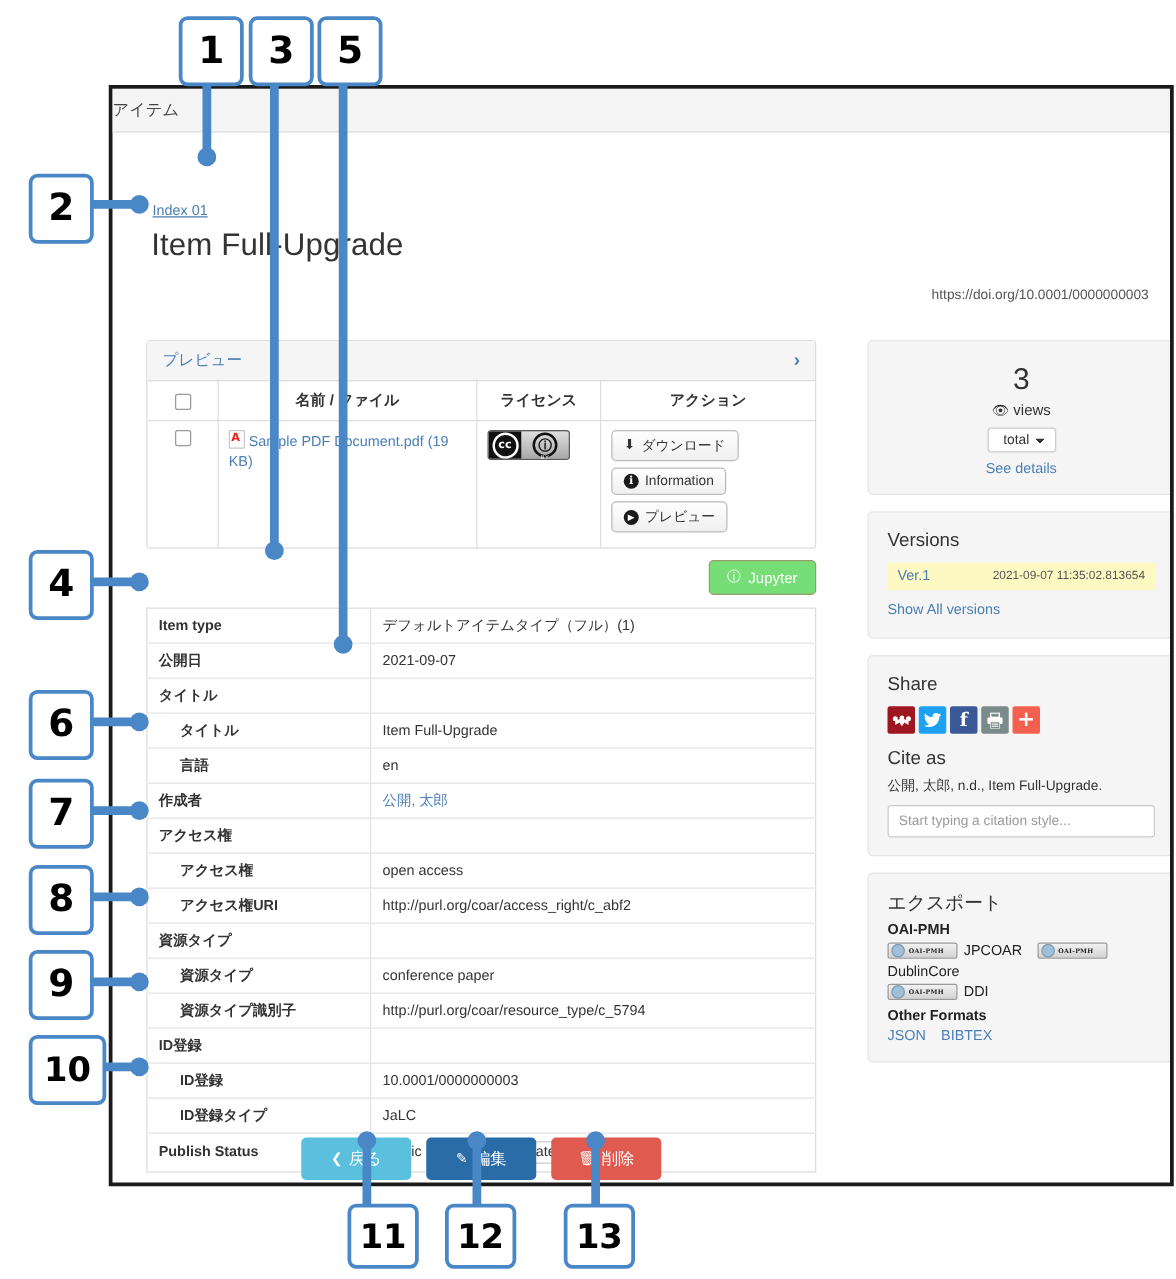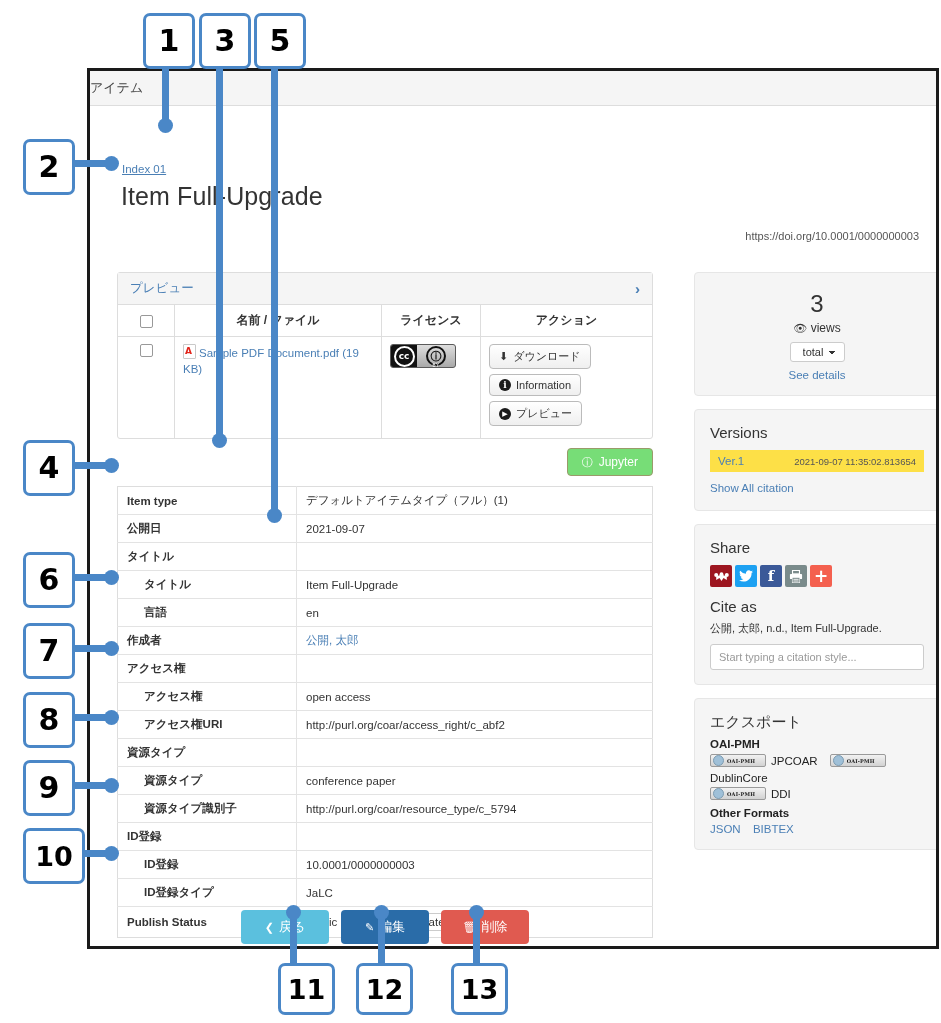--- a/index.html
+++ b/index.html
@@ -176,21 +176,21 @@
     border:1px solid #ccc;border-radius:3px;background:#fff;
     font-size:11px;color:#333;padding:3px 20px 3px 12px;text-align:center;
     font-family:"Liberation Sans",sans-serif;
     background-image:linear-gradient(45deg,transparent 50%,#333 50%),linear-gradient(135deg,#333 50%,transparent 50%);
     background-position:calc(100% - 12px) 55%,calc(100% - 8px) 55%;
     background-size:4px 4px,4px 4px;background-repeat:no-repeat;
   }
   .see-details{display:block;text-align:center;color:#4a7fb5;font-size:11.5px;margin-top:7px;text-decoration:none;}
   .rp-title{font-size:15px;color:#333;margin-bottom:9px;}
   .ver-row{
-    background:#fde047;display:flex;align-items:center;justify-content:space-between;
+    background:#fef9c3;display:flex;align-items:flex-start;justify-content:space-between;
     padding:5px 8px;
   }
   .ver-row .v{color:#4a7fb5;font-size:11.5px;}
   .ver-row .d{color:#555;font-size:9.5px;}
   .show-all{display:inline-block;margin-top:10px;color:#4a7fb5;font-size:11.5px;text-decoration:none;}
   .share-icons{display:flex;gap:3px;margin-bottom:11px;}
   .sic{
     width:22px;height:22px;border-radius:2px;display:flex;align-items:center;justify-content:center;
     color:#fff;font-size:13px;font-weight:bold;font-family:"DejaVu Sans",sans-serif;
   }
@@ -400,21 +400,21 @@
           </div>
           <a class="see-details" href="#">See details</a>
         </div>
 
         <div class="rpanel">
           <div class="rp-title">Versions</div>
           <div class="ver-row">
             <span class="v">Ver.1</span>
             <span class="d">2021-09-07 11:35:02.813654</span>
           </div>
-          <a class="show-all" href="#">Show All citation</a>
+          <a class="show-all" href="#">Show All versions</a>
         </div>
 
         <div class="rpanel">
           <div class="rp-title">Share</div>
           <div class="share-icons">
             <span class="sic" style="background:#9d1620;">
               <svg width="15" height="11" viewBox="0 0 15 11">
                 <circle cx="2.2" cy="4" r="2" fill="#fff"></circle>
                 <circle cx="12.8" cy="4" r="2" fill="#fff"></circle>
                 <circle cx="7.5" cy="3.2" r="1.9" fill="#fff"></circle>

